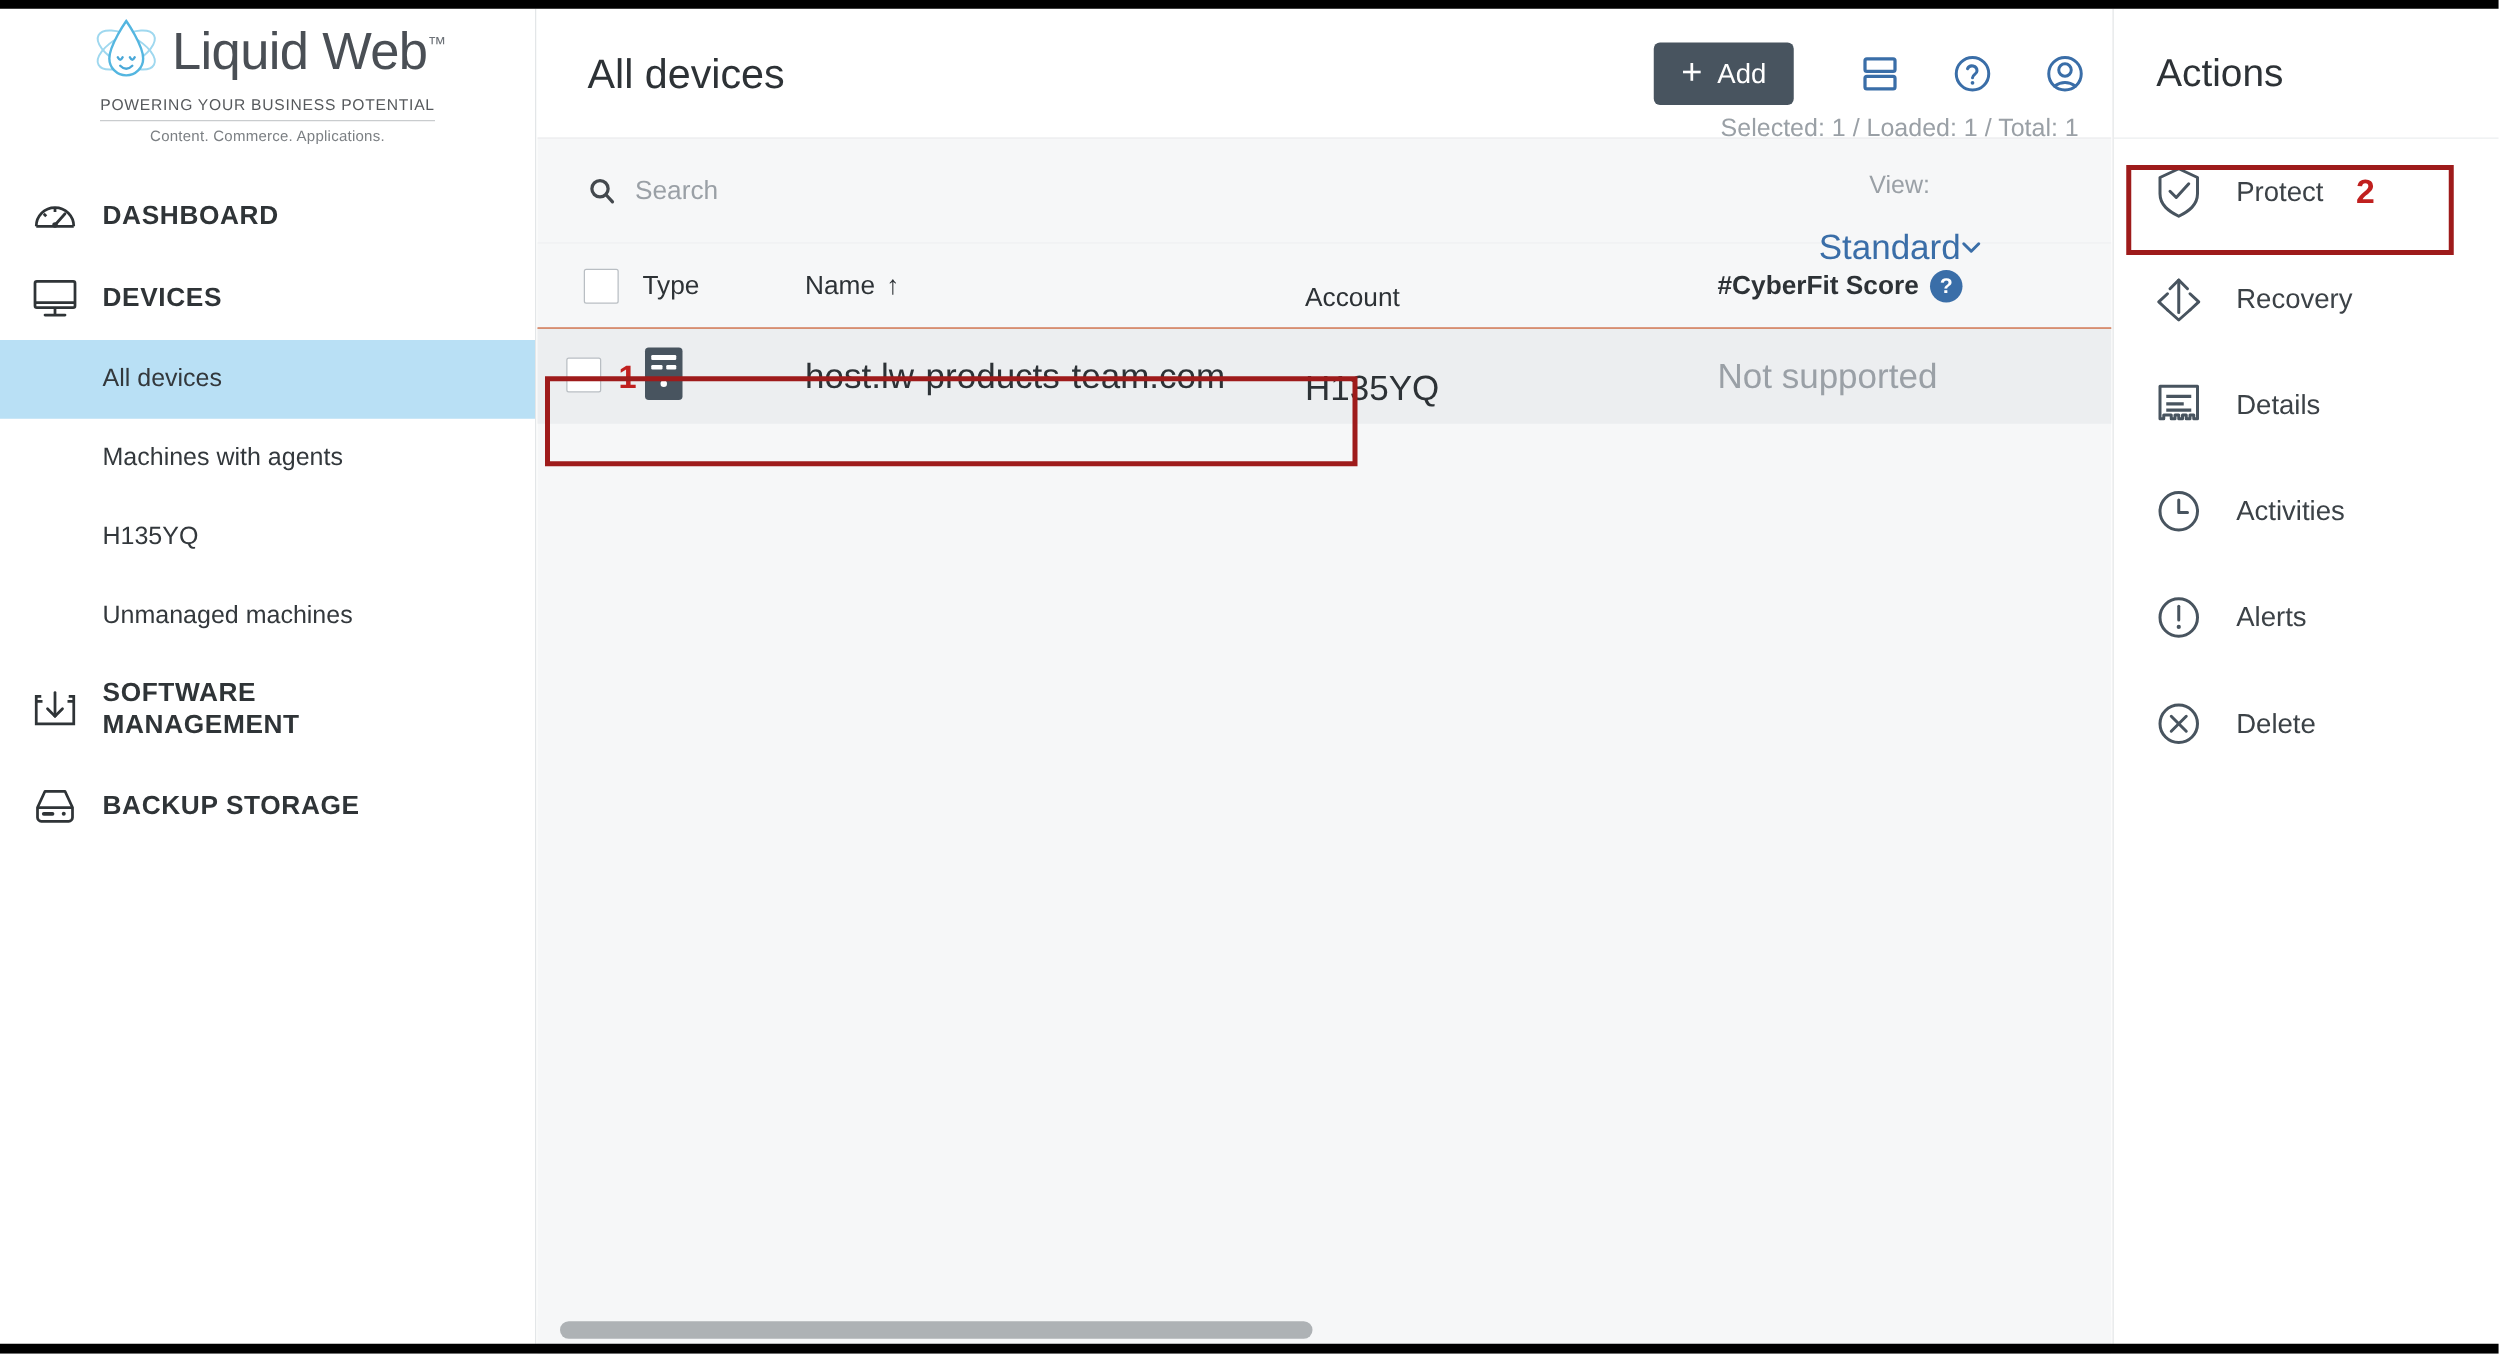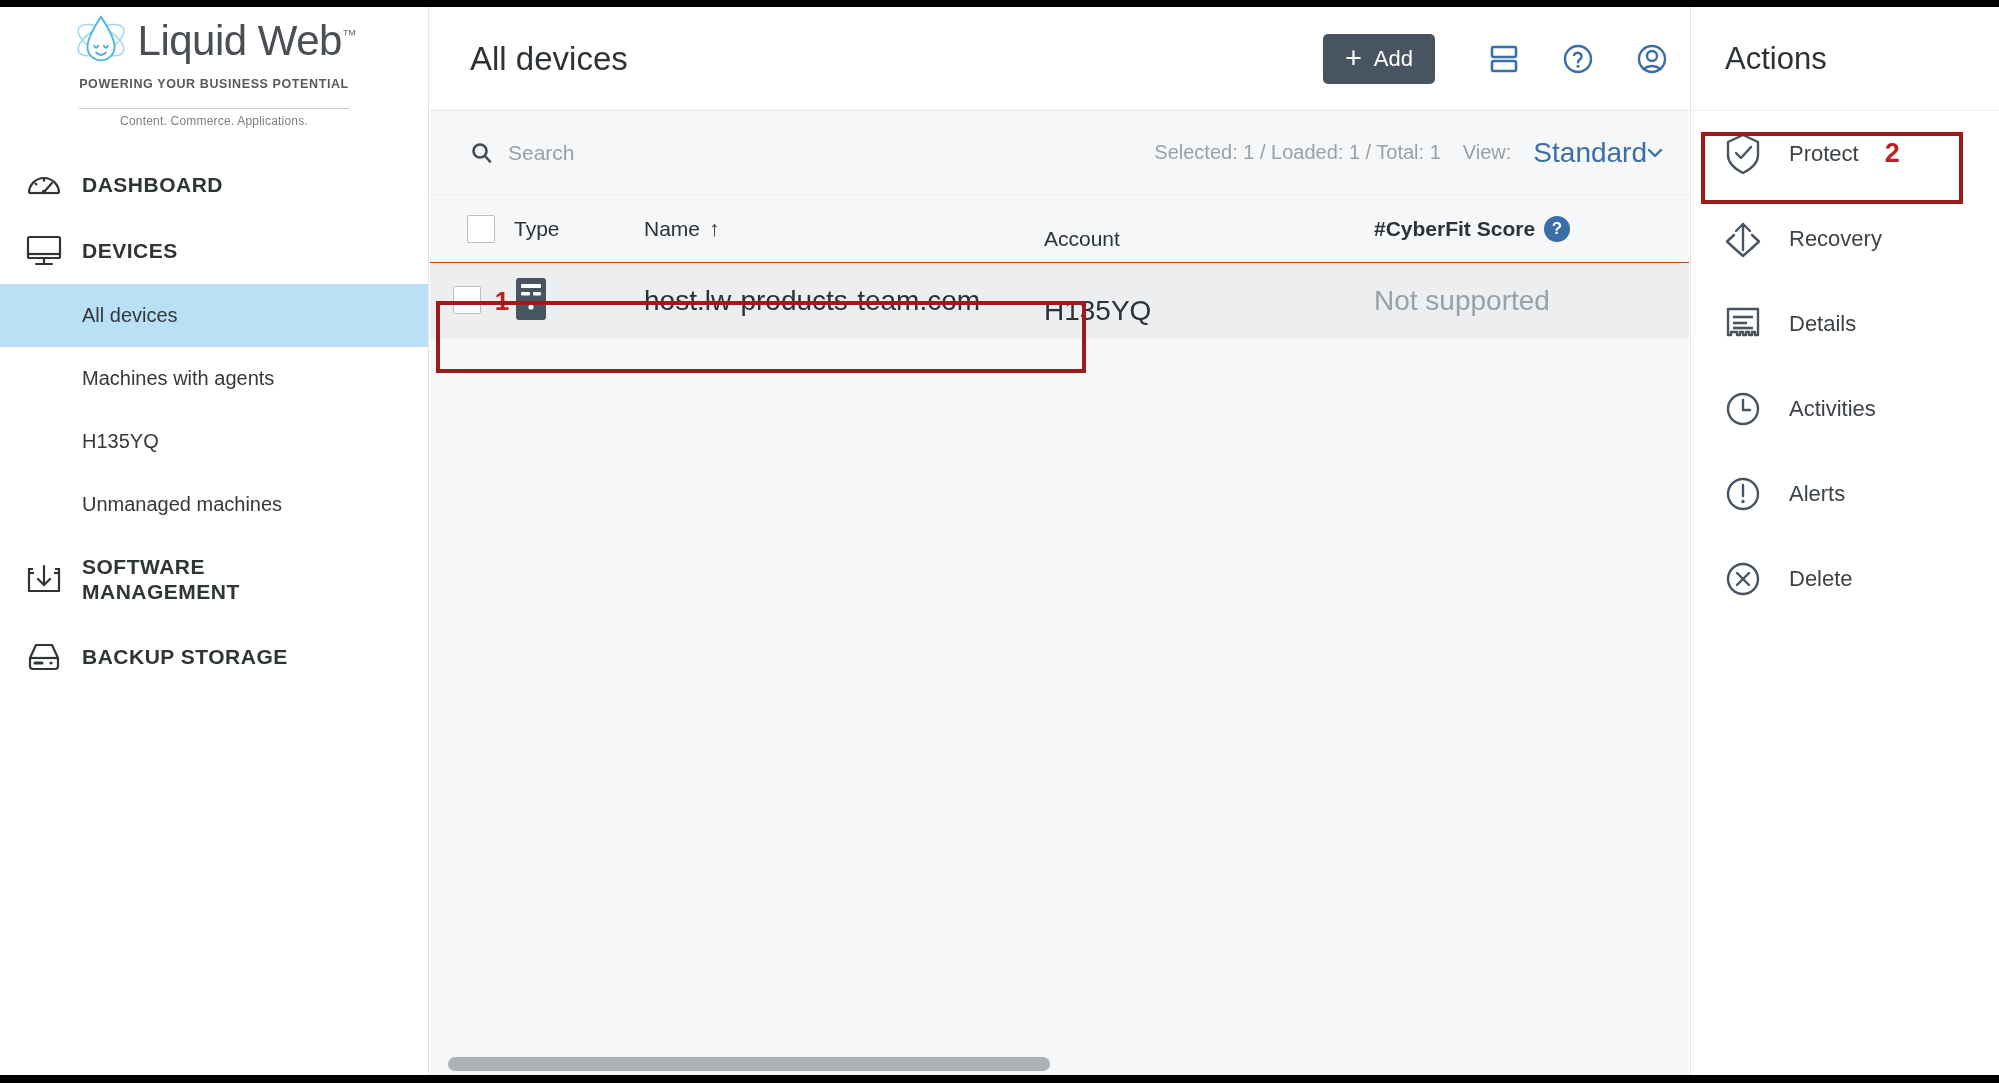--- a/index.html
+++ b/index.html
@@ -32,24 +32,24 @@
   }
   .logo-row { display: flex; align-items: center; gap: 8px; }
   .logo-mark { width: 58px; height: 60px; }
   .logo-text {
     font-size: 42px; font-weight: 400; color: #4a4f55;
     letter-spacing: -0.5px;
   }
   .logo-tm { font-size: 15px; vertical-align: super; color:#6d7278; }
   .tagline {
     margin-top: 6px;
-    font-size: 12.5px; font-weight: 700; color: #56595c;
+    font-size: 12.5px; font-weight: 400; color: #56595c;
     letter-spacing: 0.6px;
     border-bottom: 1px solid #c9ccce;
-    padding-bottom: 17px;
+    padding-bottom: 5px;
   }
   .subtagline {
     margin-top: 5px;
     font-size: 12px; color: #7b7f83; letter-spacing: 0.2px;
   }
 
   .nav { margin-top: 24px; }
   .nav-item {
     display: flex; align-items: center;
     height: 66px;
@@ -113,21 +113,21 @@
     height: 84px;
     display: flex; align-items: center;
     padding-left: 40px;
     background: #f6f7f8;
     border-bottom: 1px solid #eceeef;
   }
   .search-box { display: flex; align-items: center; gap: 14px; cursor: text; }
   .search-ph { font-size: 21px; color: #9aa0a6; }
   .toolbar-right {
     margin-left: auto; display: flex; align-items: center;
-    padding-right: 26px; gap: 22px;
+    padding-right: 26px; gap: 22px; flex-direction: column;
   }
   .counts { font-size: 20px; color: #9aa0a6; }
   .view-label { font-size: 20px; color: #9aa0a6; }
   .view-value {
     font-size: 28px; color: #3a6ea8; cursor: pointer;
     display: flex; align-items: center; 
   }
 
   
   .table { background: #f6f7f8; height: 100%; }

